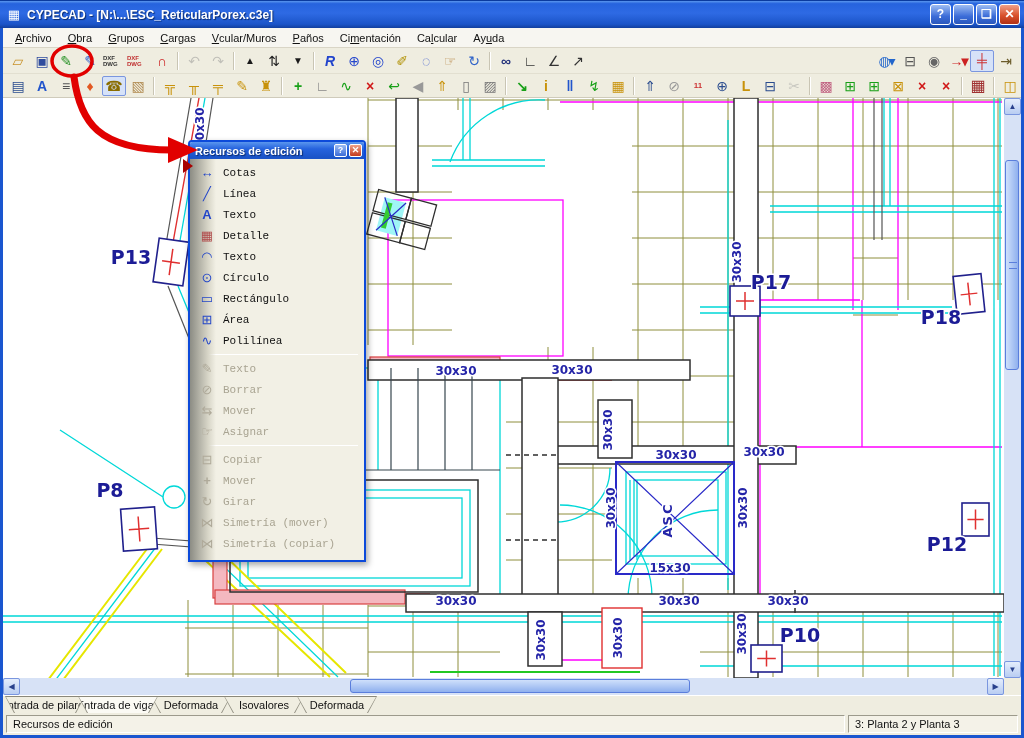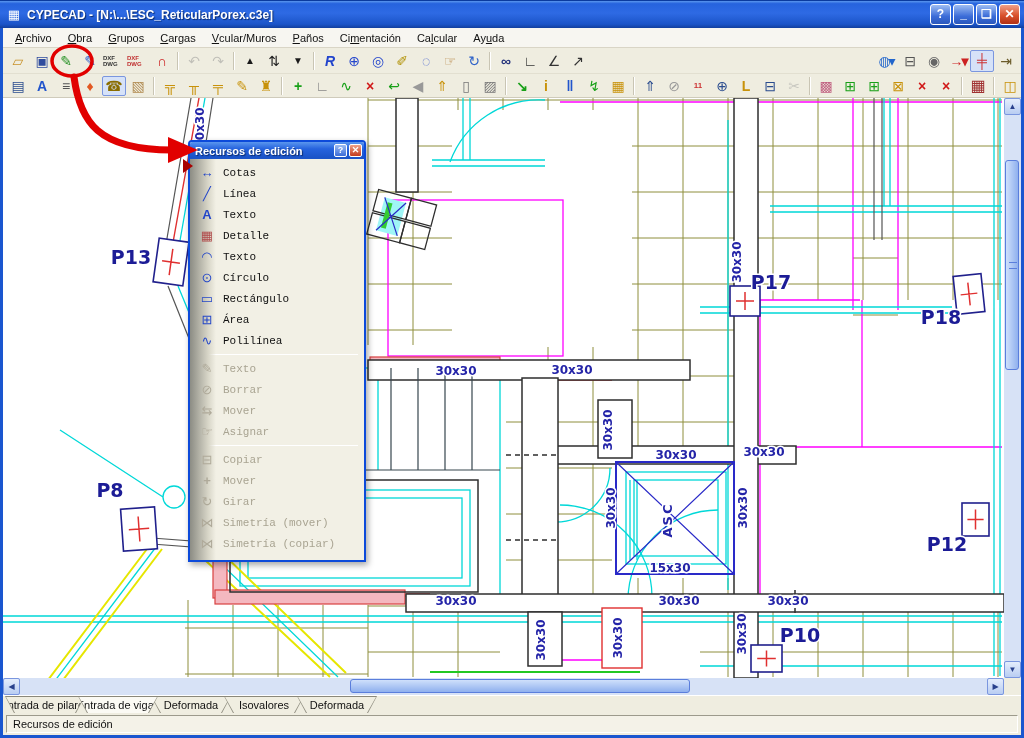--- a/index.html
+++ b/index.html
@@ -658,20 +658,21 @@
         </div>
 
         <div class="tab">
           <div class="tab-bg"></div>
           <div class="tab-fg">Deformada</div>
         </div>
       </div>
 
     <div class="statusbar">
       <div class="status-panel status-left">Recursos de edición</div>
+      <div class="status-panel status-right">3: Planta 2 y Planta 3</div>
     </div>
   </div>
   <div class="frame-bottom"></div>
 
   <svg id="overlay" width="1024" height="738" viewBox="0 0 1024 738">
     <ellipse cx="72" cy="61" rx="20" ry="15" fill="none" stroke="#E10000" stroke-width="3.5"></ellipse>
     <path d="M74 77 C 80 122, 98 150, 172 150" fill="none" stroke="#E10000" stroke-width="7" stroke-linecap="round"></path>
     <polygon points="168,137 198,150 168,163" fill="#E10000"></polygon>
     <polygon points="183,159 183,173 193,166" fill="#A80000"></polygon>
   </svg>

